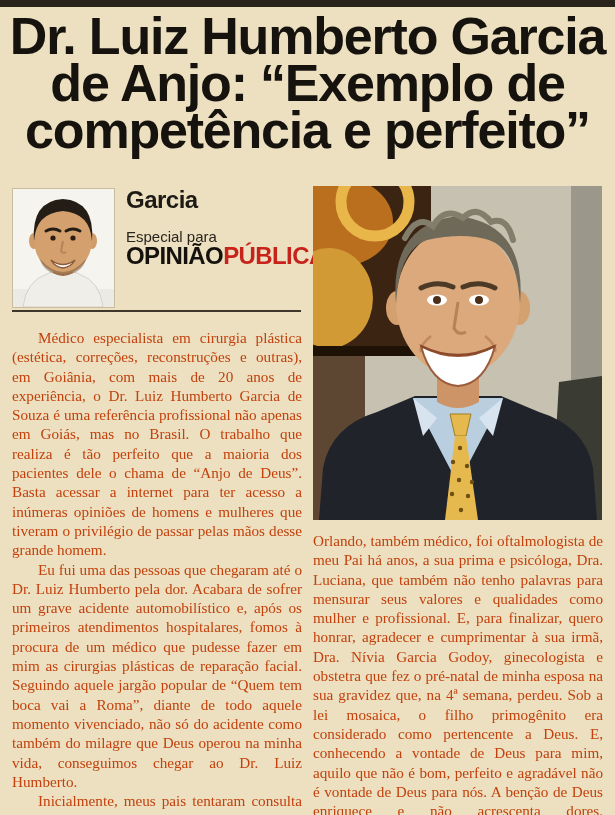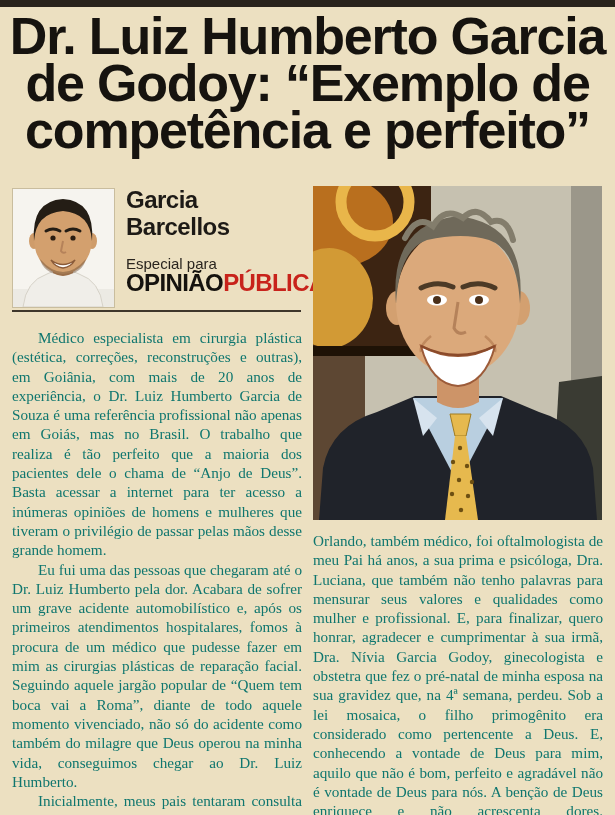--- a/index.html
+++ b/index.html
@@ -47,36 +47,36 @@
   .byline-rule{
     position:absolute;left:12px;top:310px;width:289px;height:2px;
     background:#3e362b;
   }
   .main-photo{
     position:absolute;left:313px;top:186px;width:289px;height:334px;
     overflow:hidden;background:#c2bdae;
   }
   .col{
     position:absolute;overflow:hidden;
-    font-size:15.2px;line-height:19.3px;color:#0f766e;
+    font-size:15.2px;line-height:19.3px;color:#c2410c;
     text-align:justify;
   }
   .col-left{left:12px;top:328px;width:290px;height:487px;}
   .col-right{left:313px;top:531px;width:290px;height:284px;}
   .col p{margin:0;text-indent:26px;}
   .col p.noindent{text-indent:0;}
 </style>
 </head>
 <body>
 
 <div class="topbar"></div>
 
 <h1 class="headline">
   <span>Dr. Luiz Humberto Garcia</span>
-  <span>de Godoy: “Exemplo de</span>
+  <span>de Anjo: “Exemplo de</span>
   <span>competência e perfeito”</span>
 </h1>
 
 <div class="byline">
   <figure class="author-photo" style="margin:0">
     <svg width="101" height="118" viewBox="0 0 101 118">
       <rect width="101" height="118" fill="#f6f4ef"></rect>
       <rect x="0" y="100" width="101" height="18" fill="#eceae4"></rect>
       <path d="M10,118 Q13,92 34,85 L50,78 L66,85 Q87,92 90,118 Z" fill="#f0eee9" stroke="#d6d2c8" stroke-width="1"></path>
       <path d="M40,60 L60,60 L60,84 Q50,90 40,84 Z" fill="#c08a5c"></path>
@@ -89,21 +89,20 @@
       <path d="M53,42 Q60,38 67,42" stroke="#241d15" stroke-width="3" fill="none" stroke-linecap="round"></path>
       <circle cx="40" cy="49" r="2.6" fill="#2a1c10"></circle>
       <circle cx="60" cy="49" r="2.6" fill="#2a1c10"></circle>
       <path d="M50,52 L48,62 Q50,65 53,63" stroke="#b5825a" stroke-width="2" fill="none"></path>
       <path d="M38,71 Q50,80 62,71 Q58,78 50,79 Q42,78 38,71 Z" fill="#fff" stroke="#8a5a38" stroke-width="1.5"></path>
     </svg>
   </figure>
   <div class="byline-text">
     <div class="author-name">
       <span>Garcia</span>
-      <span>Barcellos</span>
     </div>
     <div class="credit">Especial para</div>
     <div class="publication"><span>OPINIÃO</span><span class="pub-red">PÚBLICA</span></div>
   </div>
 </div>
 
 <div class="byline-rule"></div>
 
 <figure class="main-photo" style="margin:0">
   <svg width="289" height="334" viewBox="0 0 289 334">

